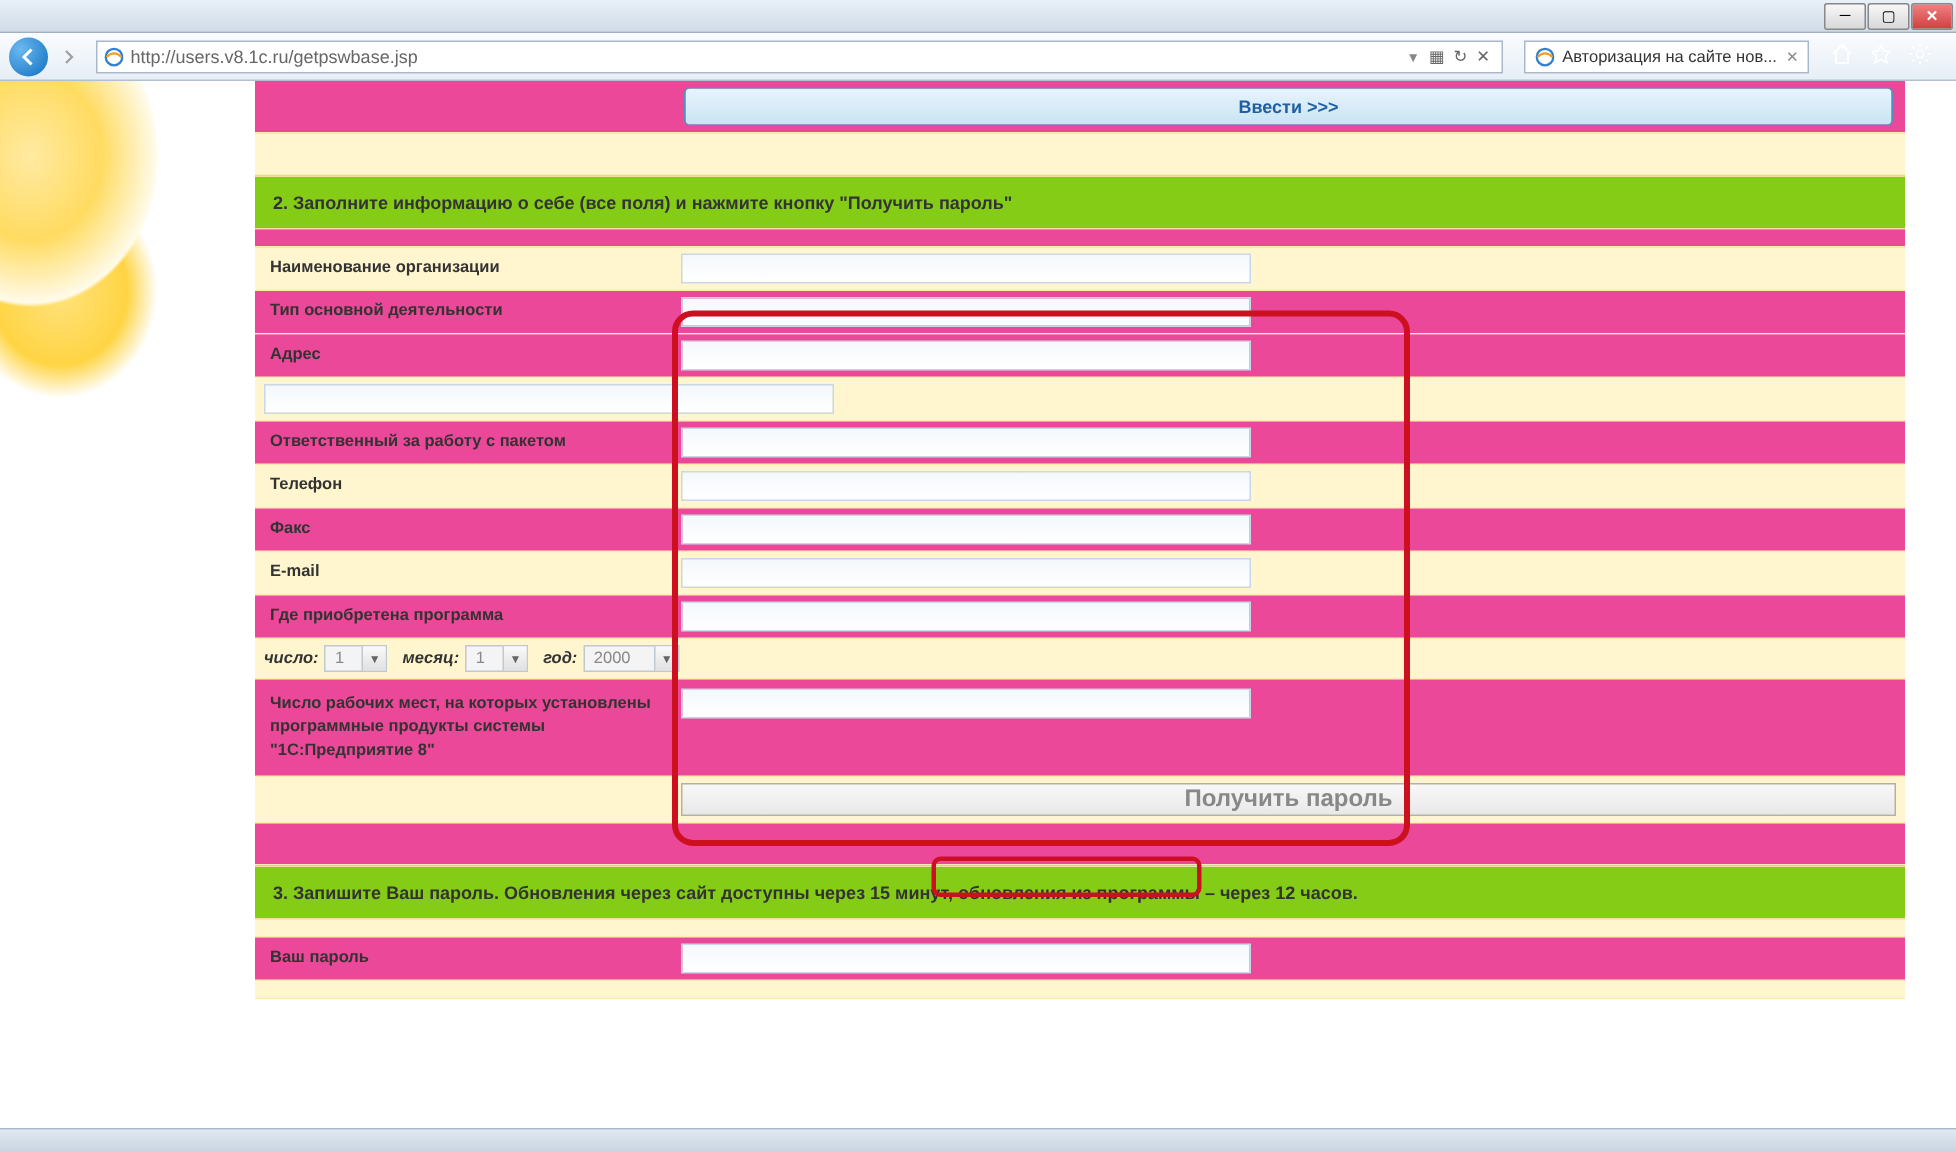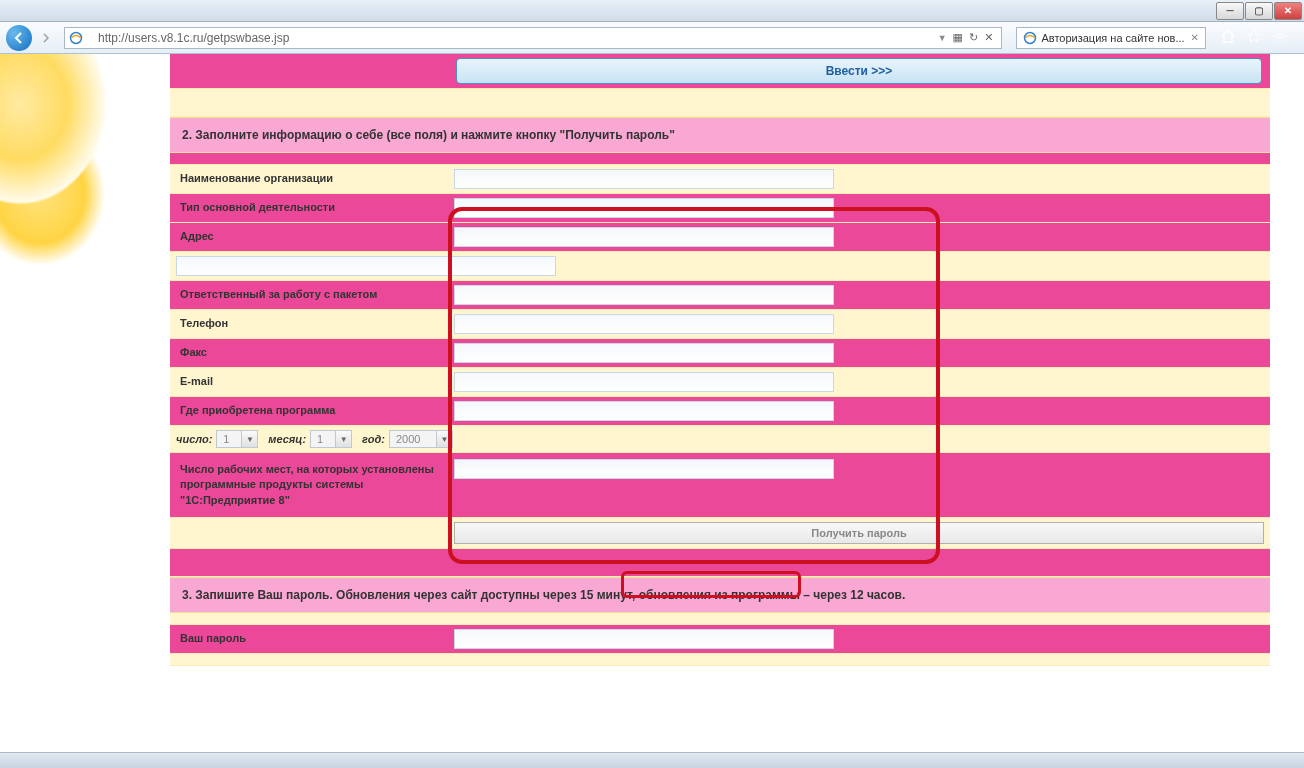--- a/index.html
+++ b/index.html
@@ -13,42 +13,42 @@
   .win-btn.max { background: linear-gradient(#f8f8f8,#d8d8d8); }
   .win-btn.close { background: linear-gradient(#f08080,#d04040); color: #fff; font-weight: bold; }
   
   
   .toolbar { height: 32px; background: linear-gradient(#fafcfe, #e6eef6); border-bottom: 1px solid #b0c0d0; display: flex; align-items: center; padding: 0 6px; gap: 4px; }
   .nav-btn { width: 26px; height: 26px; border-radius: 50%; display: flex; align-items: center; justify-content: center; cursor: pointer; }
   .nav-back { background: radial-gradient(circle at 30% 30%, #6ab8f0, #1070c0); color: #fff; font-size: 14px; }
   .nav-fwd { width: 20px; height: 20px; color: #888; font-size: 12px; }
   .addr-wrap { flex: 1; display: flex; align-items: center; background: #fff; border: 1px solid #a8b8c8; height: 22px; padding: 0 4px; margin: 0 4px; }
   .addr-icon { width: 14px; height: 14px; margin-right: 4px; display: flex; align-items: center; }
-  .addr-input { flex: 1; border: none; outline: none; font-size: 12px; color: #666; margin-left: 11px; }
+  .addr-input { flex: 1; border: none; outline: none; font-size: 12px; color: #666; }
   .addr-dd { color: #888; font-size: 9px; padding: 0 2px; cursor: pointer; }
   .addr-icons { display: flex; gap: 6px; padding: 0 4px; color: #666; font-size: 11px; }
   .tab { display: flex; align-items: center; background: #fff; border: 1px solid #a8b8c8; height: 22px; padding: 0 6px; margin-left: 6px; max-width: 190px; }
   .tab-ico { width: 14px; height: 14px; margin-right: 4px; }
   .tab-label { font-size: 11px; color: #333; white-space: nowrap; overflow: hidden; text-overflow: ellipsis; flex: 1; }
   .tab-close { color: #888; font-size: 10px; margin-left: 6px; cursor: pointer; }
   .chrome-icons { display: flex; gap: 10px; margin-left: auto; padding: 0 10px; color: #e0e8f0; }
   .chrome-icons span { cursor: pointer; font-size: 14px; }
   
   
   .content { position: absolute; top: 54px; left: 0; right: 0; bottom: 0; background: #fff; overflow-y: scroll; }
   .page { position: relative; min-height: 714px; }
   .left-deco { position: absolute; left: 0; top: 0; width: 150px; height: 240px; background: radial-gradient(ellipse 120px 140px at 20px 50px, #ffe898 0%, #ffd850 40%, #fffbe8 70%, transparent 72%), radial-gradient(ellipse 100px 110px at 40px 140px, #ffe070 0%, #ffd030 45%, transparent 65%); opacity: 0.9; }
   
   .main { margin-left: 170px; width: 1100px; }
   
   .stripe { border-bottom: 1px solid #ffecb0; }
   .alt0 { background: #ec4899; }
   .alt1 { background: #fff6d0; }
   
-  .section-head { background: #f9a8d4; padding: 10px 12px; border-top: 1px solid #f0e0a0; border-bottom: 1px solid #f0e0a0; }
+  .section-head { background: #84cc16; padding: 10px 12px; border-top: 1px solid #f0e0a0; border-bottom: 1px solid #f0e0a0; }
   .section-head strong { color: #333; font-size: 12px; }
   
   .row { display: flex; align-items: stretch; }
   .label-cell { width: 278px; padding: 6px 10px; font-weight: bold; color: #333; font-size: 11px; line-height: 1.4; display: flex; align-items: center; }
   .field-cell { flex: 1; padding: 4px 6px; display: flex; align-items: center; gap: 10px; }
   .txt-input { width: 380px; height: 20px; border: 1px solid #c8d8e8; background: linear-gradient(#f4f8fc,#fff); padding: 0 4px; font-size: 11px; }
   
   .enter-btn { width: 806px; height: 26px; background: linear-gradient(#e8f4fc,#c8e4f4); border: 1px solid #5090c0; border-radius: 4px; color: #2060a0; font-weight: bold; font-size: 12px; cursor: pointer; margin-left: 2px; }
   
   .date-part { display: flex; align-items: center; gap: 4px; }
@@ -56,21 +56,21 @@
   .dd { display: inline-flex; align-items: center; border: 1px solid #c0c8d0; background: #f4f4f4; height: 18px; }
   .dd-val { padding: 0 6px; color: #888; font-size: 11px; min-width: 24px; }
   .dd-val.year { min-width: 46px; }
   .dd-btn { width: 16px; height: 16px; background: linear-gradient(#fafafa,#e0e0e0); border-left: 1px solid #c0c8d0; display: flex; align-items: center; justify-content: center; font-size: 8px; color: #666; cursor: pointer; }
   
   .highlight-box { position: absolute; border: 4px solid #cc1020; border-radius: 14px; pointer-events: none; }
   .hl1 { left: 448px; top: 153px; width: 492px; height: 357px; }
   .hl2 { left: 621px; top: 517px; width: 180px; height: 27px; border-width: 3px; border-radius: 6px; }
   
   .submit-wrap { padding: 4px 6px; }
-  .submit-btn { width: 810px; height: 22px; background: linear-gradient(#f8f8f8,#e8e8e8); border: 1px solid #b0b0b0; color: #888; font-weight: bold; font-size: 11px; cursor: pointer; }
+  .submit-btn { width: 810px; height: 22px; background: linear-gradient(#f8f8f8,#e8e8e8); border: 1px solid #b0b0b0; color: #888; font-weight: bold; font-size: 16px; cursor: pointer; }
   
   .spacer { height: 28px; }
   .spacer-sm { height: 12px; }
   
   .bottom-bar { position: absolute; left: 0; right: 0; bottom: 0; height: 16px; background: linear-gradient(#e0e8f0,#c8d4e0); border-top: 1px solid #a8b8c8; }
   
   
   .content::-webkit-scrollbar { width: 17px; }
   .content::-webkit-scrollbar-track { background: #f0f0f0; border-left: 1px solid #d0d0d0; }
   .content::-webkit-scrollbar-thumb { background: #c8c8c8; border: 1px solid #a0a0a0; }

